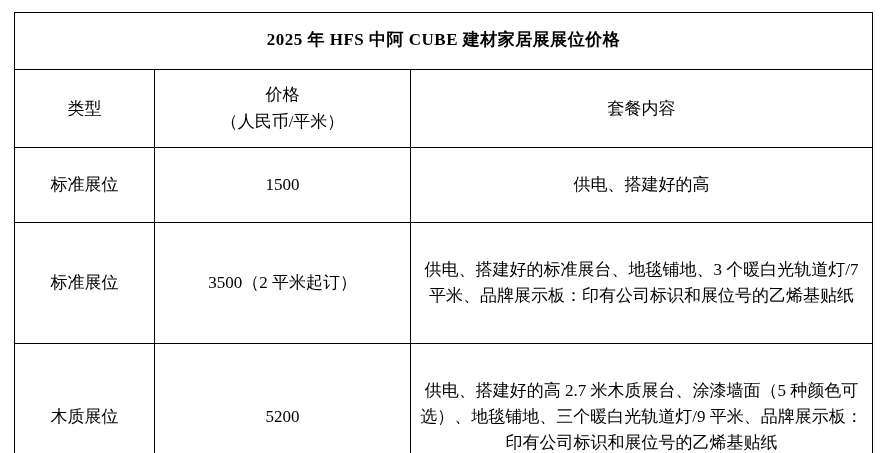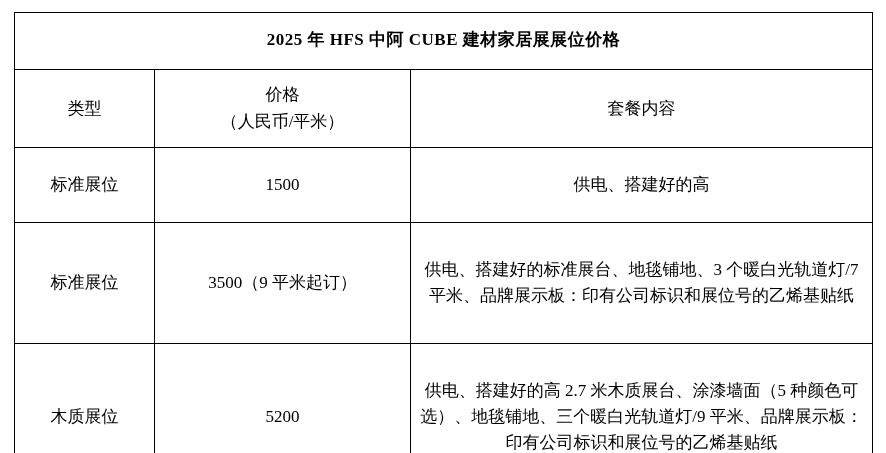--- a/index.html
+++ b/index.html
@@ -86,21 +86,21 @@
         </td>
         <td>套餐内容</td>
       </tr>
       <tr class="row-plain">
         <td>标准展位</td>
         <td>1500</td>
         <td class="cell-desc">供电、搭建好的高</td>
       </tr>
       <tr class="row-tall">
         <td>标准展位</td>
-        <td>3500（9 平米起订）</td>
+        <td>3500（2 平米起订）</td>
         <td class="cell-desc">供电、搭建好的标准展台、地毯铺地、3 个暖白光轨道灯/7 平米、品牌展示板：印有公司标识和展位号的乙烯基贴纸</td>
       </tr>
       <tr class="row-taller">
         <td>木质展位</td>
         <td>5200</td>
         <td class="cell-desc">供电、搭建好的高 2.7 米木质展台、涂漆墙面（5 种颜色可选）、地毯铺地、三个暖白光轨道灯/9 平米、品牌展示板：印有公司标识和展位号的乙烯基贴纸</td>
       </tr>
     </tbody>
   </table>
 </div>

